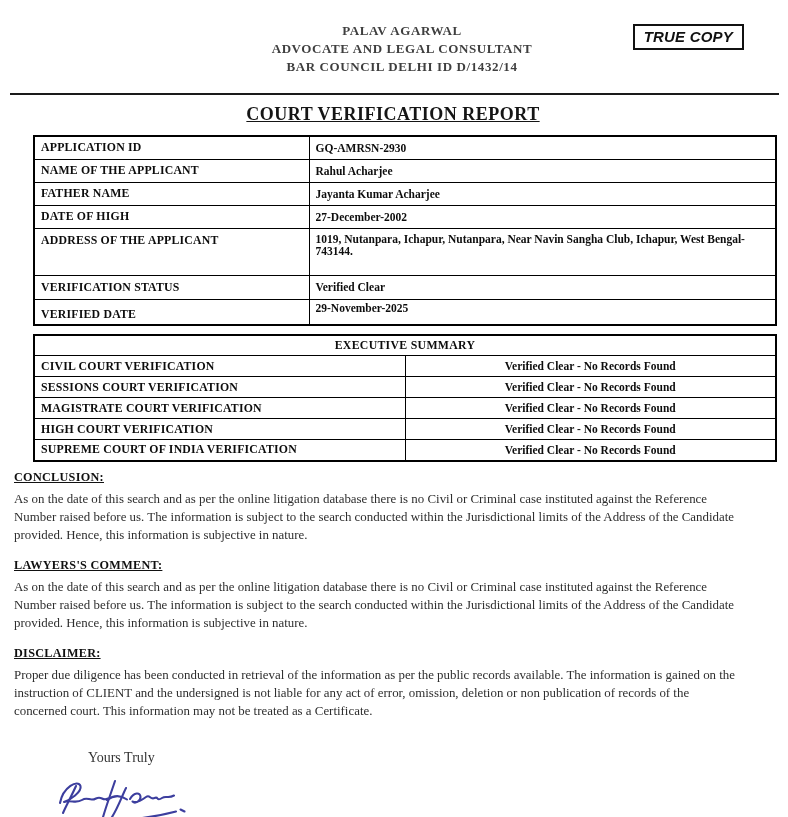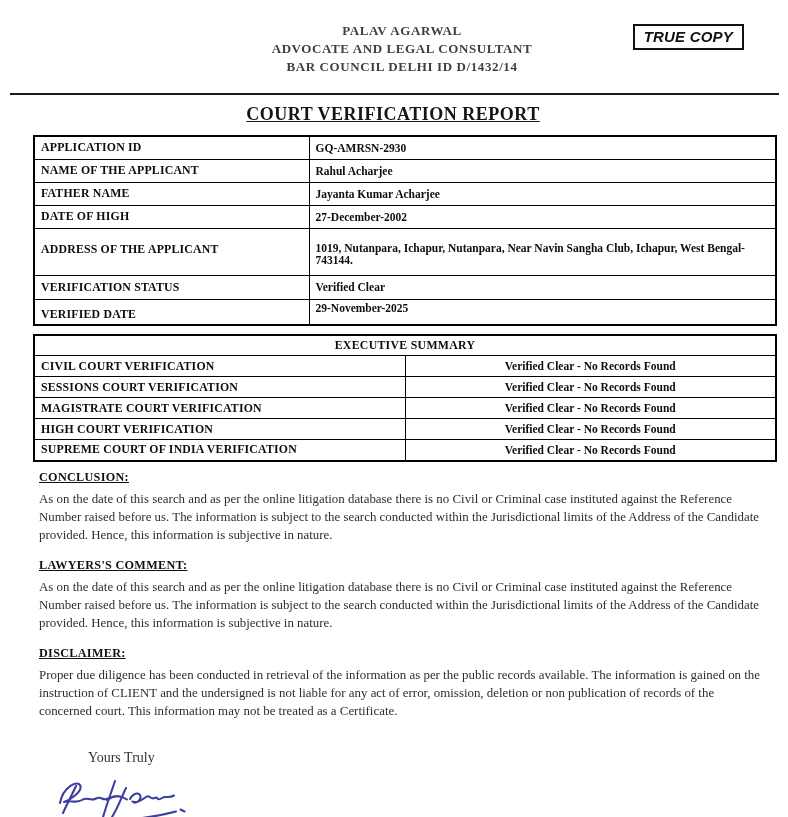--- a/index.html
+++ b/index.html
@@ -39,37 +39,37 @@
     border-collapse: collapse; table-layout: fixed;
     width: 744px; margin-left: 33px; background: #fff;
   }
   table.doc-table { border: 2.2px solid #000; }
   table.doc-table td { border: 1.6px solid #000; padding: 2px 6px; vertical-align: middle; }
   td.lbl { width: 275px; font-weight: bold; font-size: 11.8px; color: #0d0d0d; letter-spacing: 0.2px; }
   td.val { font-weight: bold; font-size: 11.5px; color: #0d0d0d; }
   .details-table { margin-top: 10px; }
   .details-table tr { height: 23px; }
   .details-table tr.tall { height: 47px; }
-  .details-table tr.tall td { vertical-align: top; padding-top: 13px; }
+  .details-table tr.tall td { vertical-align: top; padding-top: 4px; }
   .details-table tr.r6 { height: 24px; }
   .details-table tr.r7 { height: 26px; border-radius: 6px; }
   .details-table tr.r7 td.val { vertical-align: top; }
   .details-table tr.r7 td.lbl { vertical-align: bottom; }
 
   .summary-table { margin-top: 8px; }
   .summary-table tr { height: 21px; }
   .summary-table tr.head { height: 17px; }
   td.summary-head {
     text-align: center; font-weight: bold; font-size: 11.8px;
     letter-spacing: 0.3px; color: #0d0d0d; padding: 1px 4px;
   }
   .summary-table td.val { text-align: center; }
 
   
-  .text-section { width: 726px; margin: 14px 0 0 39px; }
+  .text-section { width: 726px; margin: 14px 0 0 14px; }
   .text-section.first { margin-top: 8px; }
   .section-heading {
     font-weight: bold; font-size: 12.2px; color: #111;
     text-decoration: underline; letter-spacing: 0.3px; margin-bottom: 5px;
   }
   .section-body { font-size: 12.9px; line-height: 18px; color: #2e2e2e; }
 
   
   .signoff { margin-top: 30px; position: relative; }
   .salutation { margin-left: 88px; font-size: 14px; color: #333; }

